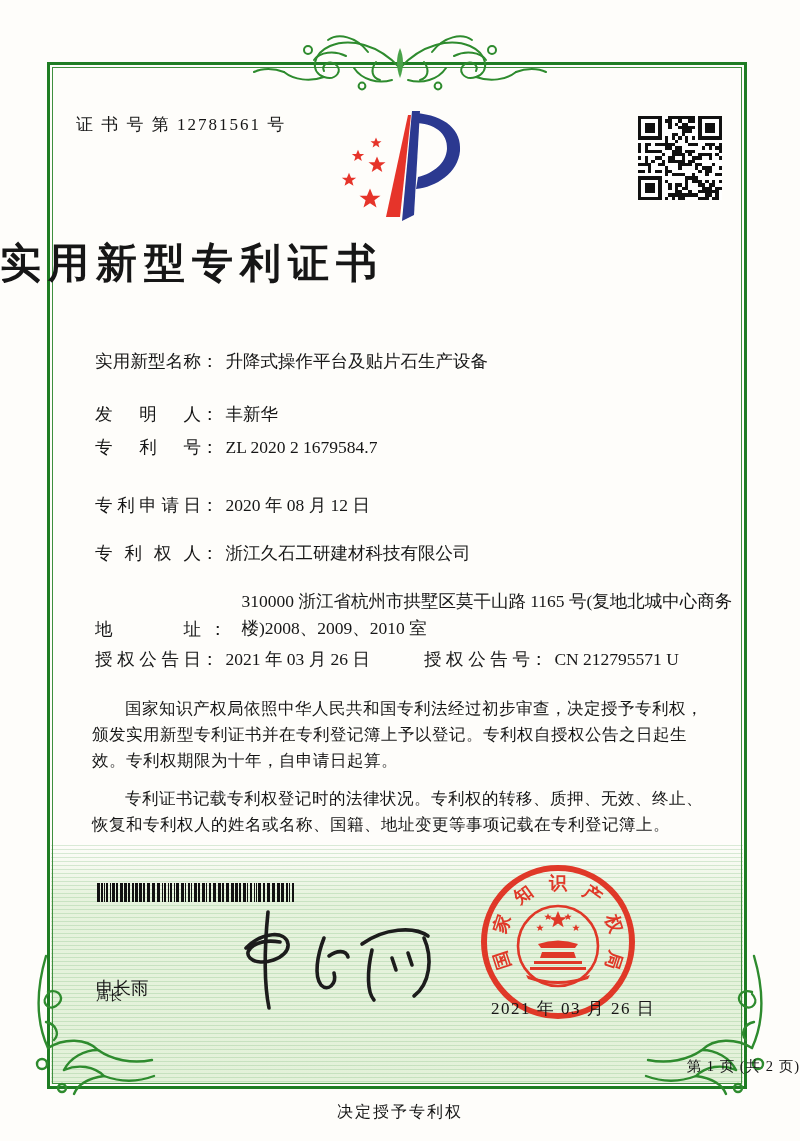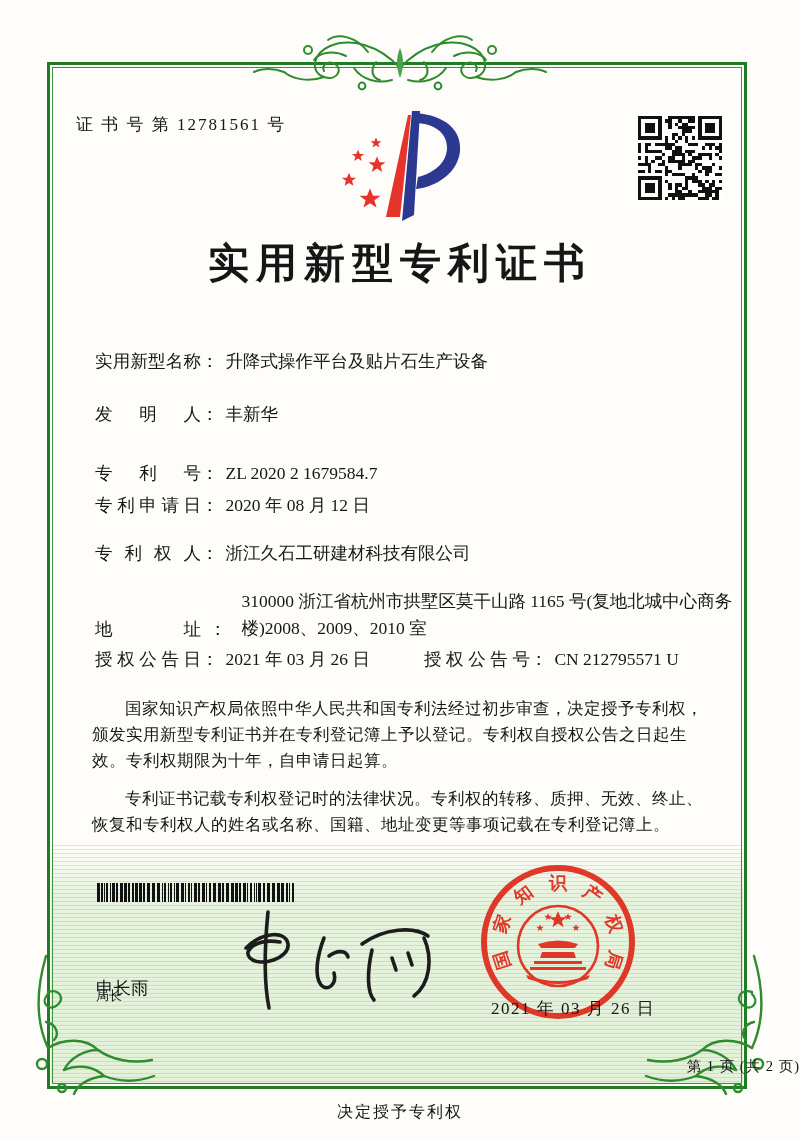--- a/index.html
+++ b/index.html
@@ -27,21 +27,21 @@
   .frame-inner{position:absolute;inset:2px;border:1px solid #3f8f3f;}
 
   .orn{z-index:3;}
 
   
   .cert-number{left:76px;top:113px;font-size:17px;letter-spacing:2px;z-index:4;}
   .logo{left:322px;top:103px;z-index:4;}
   .qr{left:638px;top:116px;z-index:4;}
 
   .doc-title{
-    left:0;top:236px;width:100%;text-align:center;z-index:4;
+    left:0;top:236px;width:100%;text-align:left;z-index:4;
     font-size:41px;font-weight:600;letter-spacing:7px;
   }
 
   
   .fields{left:95px;top:348px;width:628px;z-index:4;font-size:17.5px;line-height:26px;}
   .frow{position:absolute;left:0;display:flex;align-items:flex-end;white-space:nowrap;}
   .flabel{display:inline-block;width:106px;text-align:justify;text-align-last:justify;flex:0 0 106px;}
   .fcolon{flex:0 0 auto;margin-right:7px;}
   .fvalue{flex:0 1 auto;}
   .frow-wrap{white-space:normal;gap:8px;}
@@ -363,21 +363,21 @@
   <div class="frow" style="top:0">
     <span class="flabel">实用新型名称</span>
       <span class="fcolon">：</span>
       <span class="fvalue">升降式操作平台及贴片石生产设备</span>
   </div>
   <div class="frow" style="top:53px">
     <span class="flabel">发 明 人</span>
       <span class="fcolon">：</span>
       <span class="fvalue">丰新华</span>
   </div>
-  <div class="frow" style="top:112px">
+  <div class="frow" style="top:86px">
     <span class="flabel">专 利 号</span>
       <span class="fcolon">：</span>
       <span class="fvalue">ZL 2020 2 1679584.7</span>
   </div>
   <div class="frow" style="top:144px">
     <span class="flabel">专利申请日</span>
       <span class="fcolon">：</span>
       <span class="fvalue">2020 年 08 月 12 日</span>
   </div>
   <div class="frow" style="top:192px">

